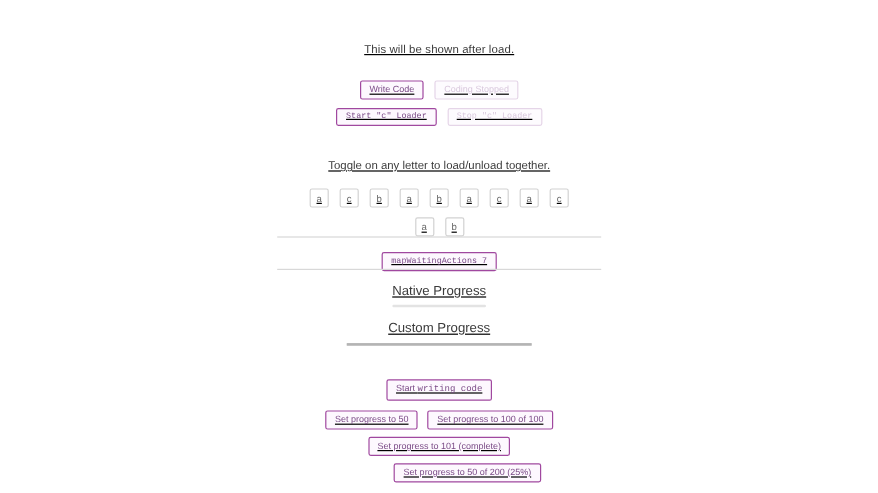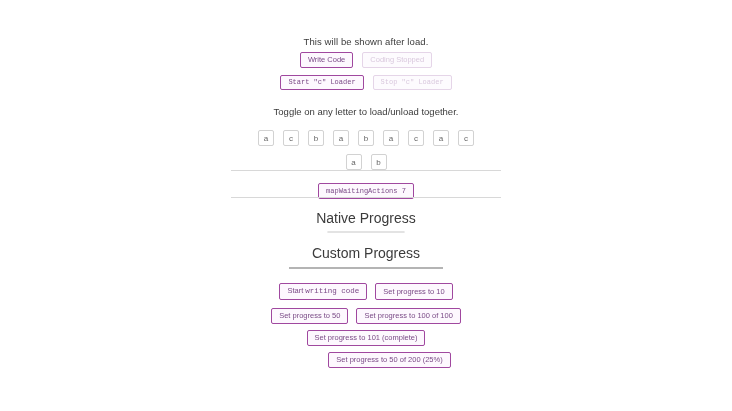--- a/index.html
+++ b/index.html
@@ -7,20 +7,21 @@
     margin: 0; padding: 0;
     width: 732px; height: 411px;
     background: #ffffff;
     font-family: "Liberation Sans", sans-serif;
     overflow: hidden;
   }
   #page {
     position: relative;
     width: 732px; height: 362px;
     background: #fff;
+    text-decoration: underline;
   }
   .col {
     display: flex;
     flex-direction: column;
     align-items: center;
   }
 
   .load-msg {
     font-size: 9.5px;
     color: #3b3b3b;
@@ -49,27 +50,27 @@
     cursor: default;
   }
   .mixed { font-family: "Liberation Sans", sans-serif; }
   .mixed .m { font-family: "Liberation Mono", monospace; }
 
   .btn-row {
     display: flex;
     justify-content: center;
     gap: 9px;
   }
-  .row-1 { margin-top: 5px; }
+  .row-1 { margin-top: 20px; }
   .row-2 { margin-top: 7px; }
 
   .hint {
     font-size: 9.5px;
     color: #3b3b3b;
-    margin-top: 16px;
+    margin-top: 28px;
   }
 
   
   .letters {
     display: flex;
     justify-content: center;
     gap: 9px;
     margin-top: 13px;
   }
   .letters.second { margin-top: 8px; }
@@ -98,21 +99,21 @@
   .map-wrap { margin-top: 8px; }
 
   .pct {
     font-size: 9.5px;
     color: #3b3b3b;
     margin-top: 11px;
   }
   .pct .m { font-family: "Liberation Mono", monospace; font-size: 9px; }
 
   .bar-label {
-    font-size: 14px;
+    font-size: 11px;
     color: #3b3b3b;
     margin-top: 12px;
   }
 
   .native-bar {
     width: 78px;
     height: 5px;
     margin-top: 5px;
     background: linear-gradient(to bottom,#f4f4f4,#ebebeb);
     border: 1px solid #e3e3e3;
@@ -121,21 +122,21 @@
 
   .custom-bar {
     width: 154px;
     height: 18px;
     margin-top: 6px;
     background: #c8c8c8;
     border: 1px solid #b4b4b4;
   }
 
   .ctrl-row { display: flex; justify-content: center; gap: 8px; }
-  .ctrl-1 { margin-top: 14px; }
+  .ctrl-1 { margin-top: 28px; }
   .ctrl-2 { margin-top: 8px; }
   .ctrl-3 { margin-top: 6px; }
   .ctrl-4 { margin-top: 6px; padding-left: 47px; }
 
   .watermark {
     position: absolute;
     right: 12px;
     bottom: 10px;
     font-size: 17px;
     color: #d6d6d6;
@@ -189,21 +190,20 @@
 
 
   <div class="bar-label">Native Progress</div>
   <div class="native-bar"></div>
 
   <div class="bar-label">Custom Progress</div>
   <div class="custom-bar"></div>
 
   <div class="ctrl-row ctrl-1">
     <button class="pbtn mixed"><span>Start </span><span class="m">writing code</span></button>
-    <button class="pbtn">Set progress to 10</button>
   </div>
 
   <div class="ctrl-row ctrl-2">
     <button class="pbtn">Set progress to 50</button>
     <button class="pbtn">Set progress to 100 of 100</button>
   </div>
 
   <div class="ctrl-row ctrl-3">
     <button class="pbtn">Set progress to 101 (complete)</button>
   </div>

